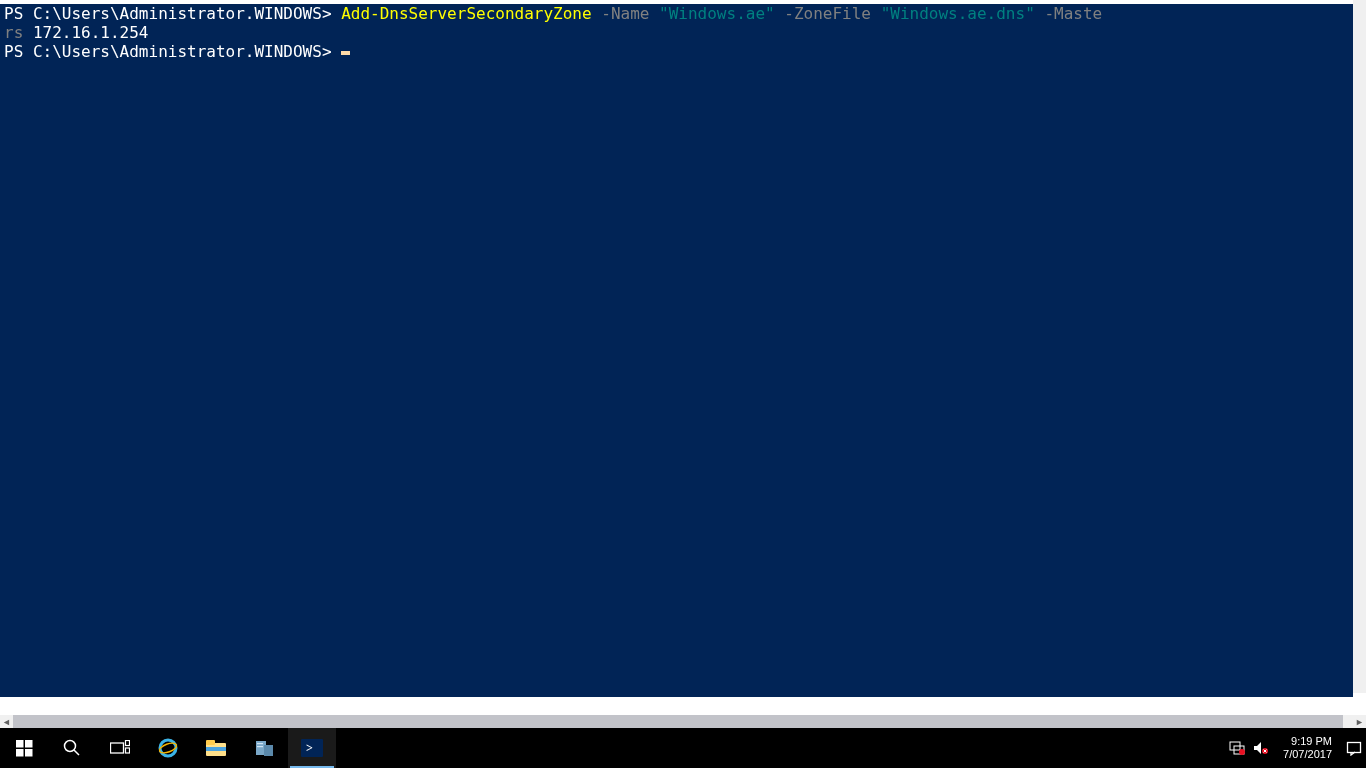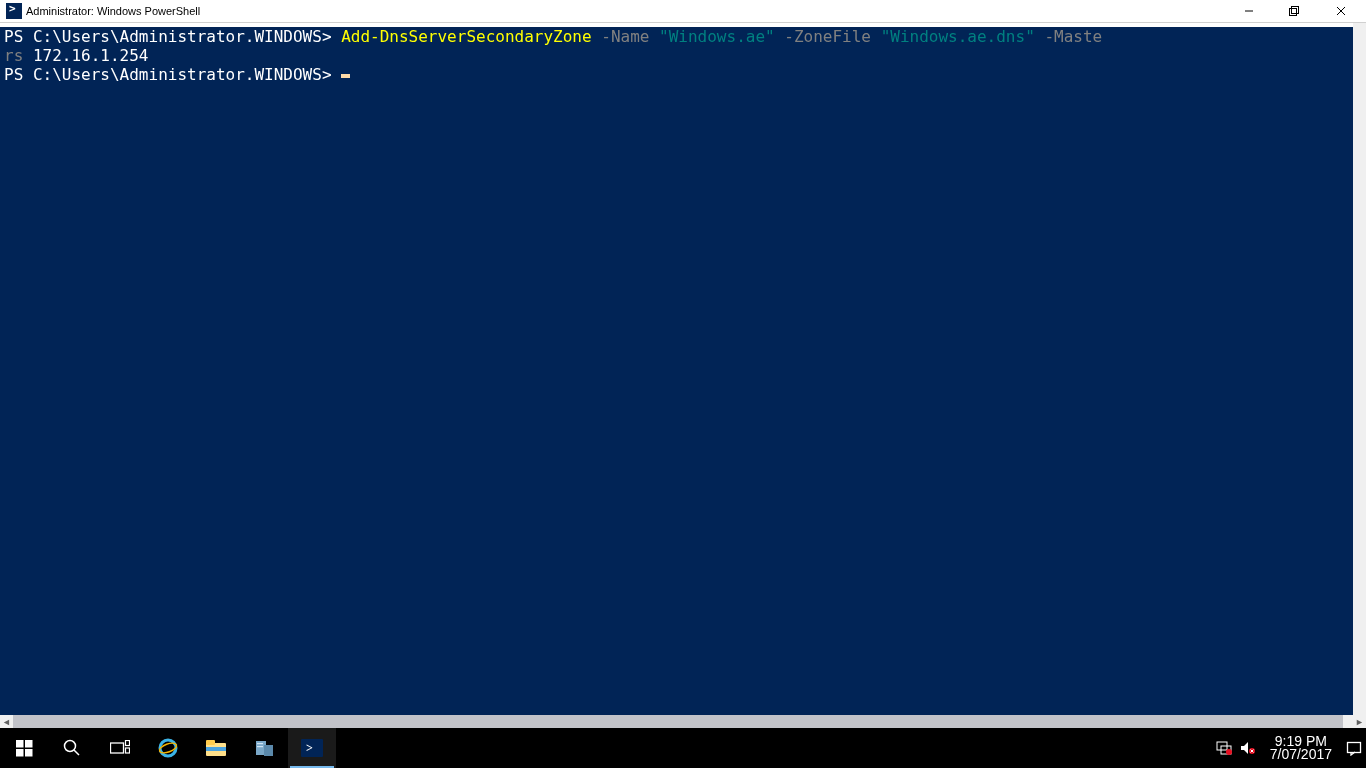--- a/index.html
+++ b/index.html
@@ -148,55 +148,33 @@
     height:2px; background:#76b9ed;
   }
   .task-spacer { flex:1; }
   .tray {
     display:flex; align-items:center;
     padding-right:4px;
     gap:8px;
     font-size:11px;
   }
   .clock {
-    text-align:center;
+    text-align:right;
     line-height:13px;
-    font-size:14px;
+    font-size:11px;
     padding:0 6px;
   }
   .tray-icon { width:16px; height:16px; display:flex;align-items:center;justify-content:center;font-size:13px;}
   
   svg { display:block; }
 </style>
 </head>
 <body>
 
 <div class="window">
-  <div class="titlebar">
-    <span class="app-icon"></span>
-    <span class="title">Administrator: Windows PowerShell</span>
-    <span class="spacer"></span>
-    <div class="win-btn">
-      <svg width="10" height="10">
-          <line x1="1" y1="5" x2="9" y2="5" stroke="#000" stroke-width="1"></line>
-        </svg>
-    </div>
-    <div class="win-btn">
-      <svg width="10" height="10">
-        <rect x="0.5" y="2.5" width="7" height="7" fill="none" stroke="#000" stroke-width="1"></rect>
-        <rect x="2.5" y="0.5" width="7" height="7" fill="none" stroke="#000" stroke-width="1"></rect>
-      </svg>
-    </div>
-    <div class="win-btn close">
-      <svg width="10" height="10">
-        <line x1="1" y1="1" x2="9" y2="9" stroke="#000" stroke-width="1"></line>
-        <line x1="9" y1="1" x2="1" y2="9" stroke="#000" stroke-width="1"></line>
-      </svg>
-    </div>
-  </div>
 
   <div class="client">
     <div class="terminal"><span class="prompt">PS C:\Users\Administrator.WINDOWS&gt;</span> <span class="cmdlet">Add-DnsServerSecondaryZone</span> <span class="param">-Name</span> <span class="string">"Windows.ae"</span> <span class="param">-ZoneFile</span> <span class="string">"Windows.ae.dns"</span> <span class="param">-Maste</span>
 <span class="param">rs</span> <span class="argtext">172.16.1.254</span>
 <span class="prompt">PS C:\Users\Administrator.WINDOWS&gt;</span> <span class="cursor"></span></div>
 
     <div class="vscroll"></div>
     <div class="hscroll">
       <div class="arrow">◄</div>
       <div class="track">

